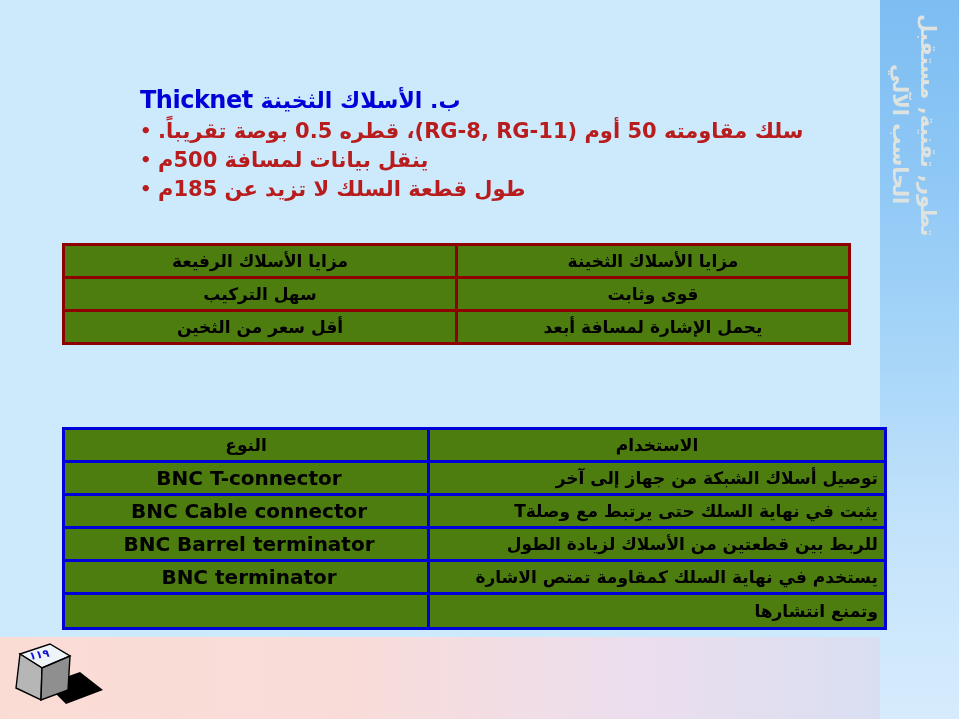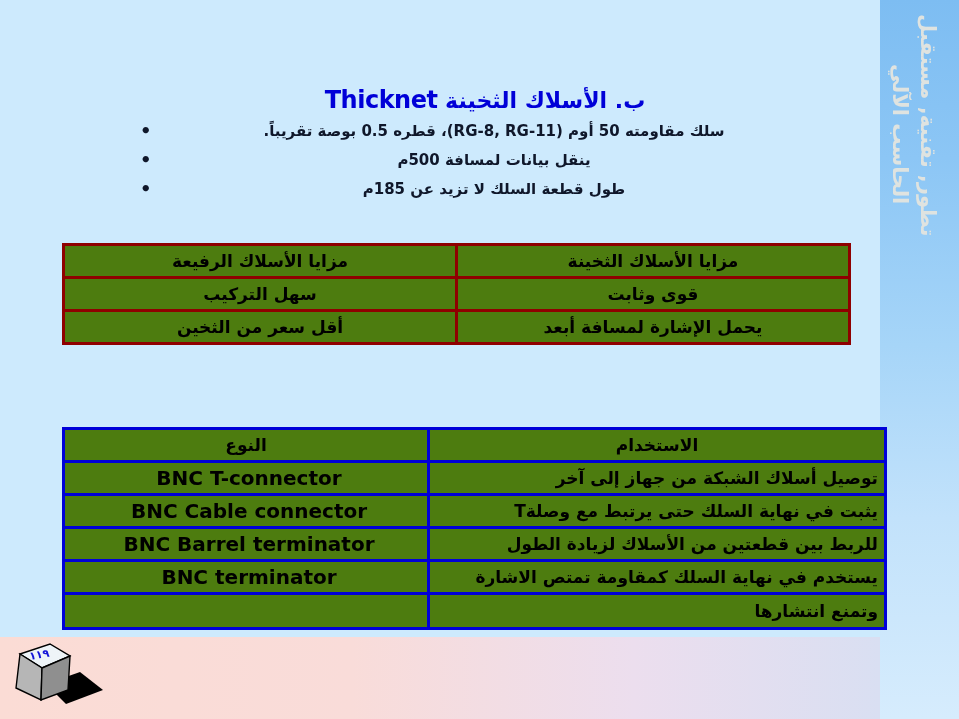--- a/index.html
+++ b/index.html
@@ -92,42 +92,42 @@
     white-space: nowrap;
   }
 
   
   #body-block {
     position: absolute;
     left: 140px;
     top: 86px;
     width: 690px;
     direction: rtl;
-    text-align: center;
+    text-align: left;
   }
   #heading-line {
     color: #0000d8;
     font-size: 22px;
     font-weight: bold;
     line-height: 28px;
     white-space: nowrap;
     margin: 0 0 2px 0;
   }
   #heading-line .latin {
     font-size: 24px;
     letter-spacing: -0.5px;
   }
   ul#bullets {
     list-style: none;
     margin: 0;
     padding: 0;
   }
   ul#bullets li {
-    color: #0f172a;
-    font-size: 15px;
+    color: #b91c1c;
+    font-size: 21px;
     font-weight: bold;
     line-height: 29px;
     white-space: nowrap;
     position: relative;
     padding-left: 18px;
   }
   ul#bullets li::after {
     content: "\2022";
     position: absolute;
     left: 0;

